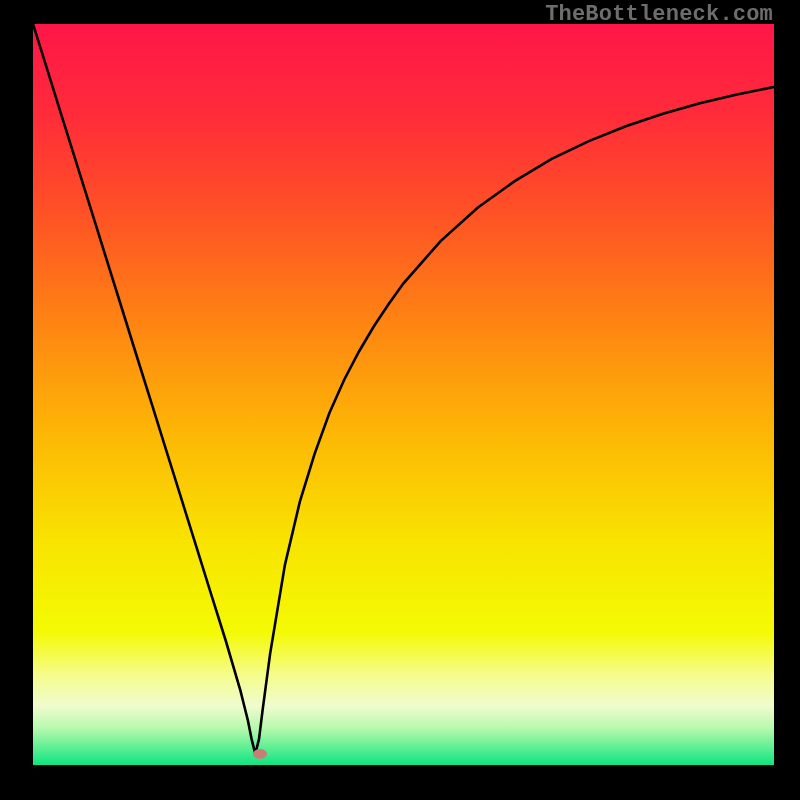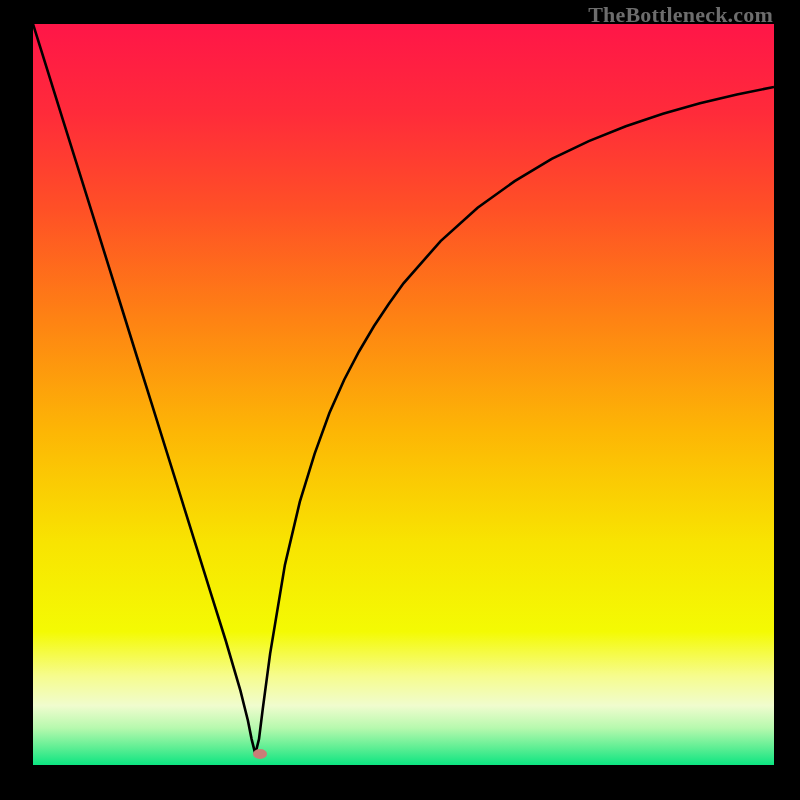--- a/index.html
+++ b/index.html
@@ -27,21 +27,21 @@
     position: absolute;
     left: 0;
     top: 0;
     width: 100%;
     height: 100%;
   }
   .watermark {
     position: absolute;
     top: 2px;
     right: 27px;
-    font-family: Liberation Serif, serif;
+    font-family: Liberation Mono, monospace;
     font-size: 22px;
     font-weight: 600;
     color: #6d6d6d;
     letter-spacing: 0.2px;
   }
   svg.curve {
     position: absolute;
     left: 0;
     top: 0;
     width: 100%;

